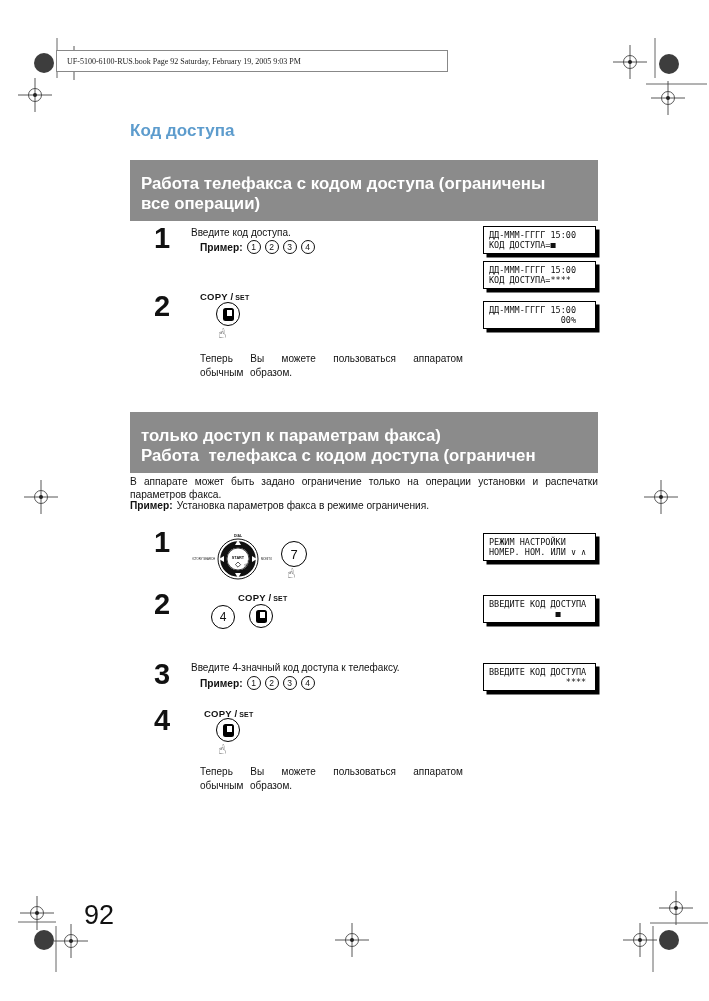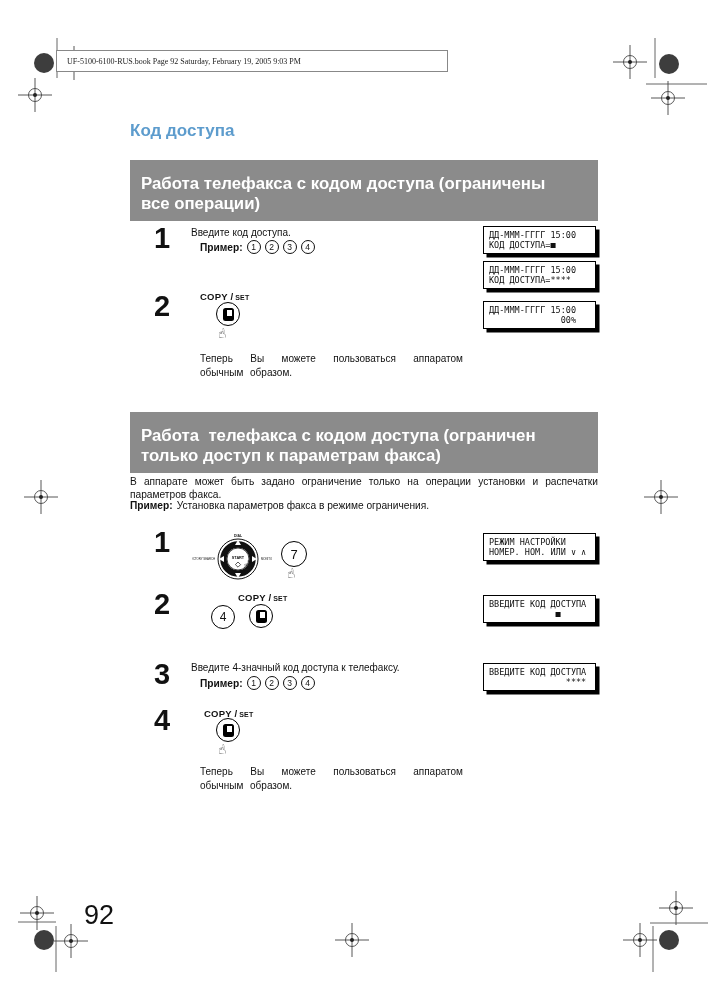--- a/index.html
+++ b/index.html
@@ -145,22 +145,22 @@
   <div class="hand" style="left:218px;top:326px">☝</div>
 
   <div class="lcd" style="top:301px">
     <div class="lcd-line">ДД-МММ-ГГГГ 15:00</div>
     <div class="lcd-line">              00%</div>
   </div>
 
   <div class="note" style="top:352px">Теперь Вы можете пользоваться аппаратом обычным образом.</div>
 
   <div class="section-heading" style="top: 412px; background: rgb(139, 139, 139);">
+    <div>только доступ к параметрам факса)</div>
     <div>Работа  телефакса с кодом доступа (ограничен</div>
-    <div>только доступ к параметрам факса)</div>
   </div>
 
   <div class="para" style="top:475px">В аппарате может быть задано ограничение только на операции установки и распечатки параметров факса.</div>
   <div class="row" style="left:130px;top:500px">
     <span class="bold">Пример:</span>
     <span>Установка параметров факса в режиме ограничения.</span>
   </div>
 
   <div class="step-num" style="top:526px">1</div>
 

